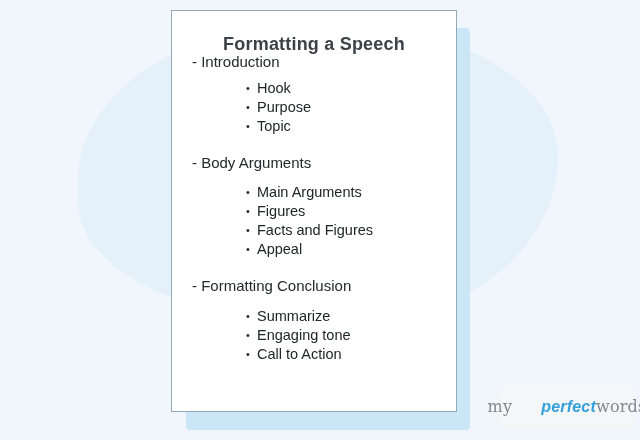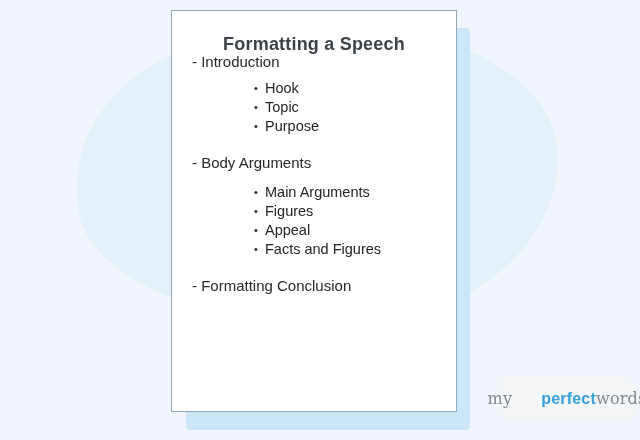--- a/index.html
+++ b/index.html
@@ -63,21 +63,21 @@
     margin-left: 20px;
     font-size: 15px;
     line-height: 16px;
     color: #26292c;
   }
   .section:nth-of-type(1) .section-heading { }
   .section:nth-of-type(2) .section-heading { margin-top: 19px; }
   .section:nth-of-type(3) .section-heading { margin-top: 19px; }
   ul.bullets {
     list-style: none;
-    margin: 16px;
+    margin: 8px;
     padding: 0 0 0 66px;
   }
   .section:nth-of-type(1) ul.bullets { margin-top: 9px; }
   .section:nth-of-type(2) ul.bullets { margin-top: 12px; }
   .section:nth-of-type(3) ul.bullets { margin-top: 13px; }
   ul.bullets li {
     font-size: 14.5px;
     line-height: 19px;
     color: #222527;
     white-space: nowrap;
@@ -86,38 +86,39 @@
     display: inline-block;
     width: 11px;
     font-size: 11px;
     vertical-align: 1px;
     color: #222527;
   }
   
   .logo-pill {
     position: absolute;
     left: 498px;
-    top: 376px;
+    top: 384px;
     width: 138px;
     height: 45px;
     background: #f4f6f7;
     border-radius: 10px;
     display: flex;
     align-items: center;
     justify-content: center;
     white-space: nowrap;
   }
   .logo-my, .logo-words {
     font-family: "DejaVu Serif", serif;
     font-size: 16px;
     color: var(--logo-gray, #83888f);
     letter-spacing: 0.2px;
   }
   .logo-perfect {
     font-family: "Liberation Sans", sans-serif;
+    font-style: italic;
     font-weight: bold;
     font-size: 16px;
     color: var(--logo-accent, #35a0dc);
     letter-spacing: 0.2px;
     margin-left: 29px;
   }
 </style>
 </head>
 <body>
 
@@ -125,35 +126,40 @@
   <div class="blob"></div>
   <div class="card-shadow"></div>
 
   <div class="card">
     <h1 class="title">Formatting a Speech</h1>
     <div class="sections">
         <div class="section">
           <div class="section-heading">- Introduction</div>
           <ul class="bullets">
             <li><span class="dot">•</span><span>Hook</span></li>
+            <li><span class="dot">•</span><span>Purpose</span></li>
             <li><span class="dot">•</span><span>Topic</span></li>
-            <li><span class="dot">•</span><span>Purpose</span></li>
           </ul>
         </div>
         <div class="section">
           <div class="section-heading">- Body Arguments</div>
           <ul class="bullets">
             <li><span class="dot">•</span><span>Main Arguments</span></li>
             <li><span class="dot">•</span><span>Figures</span></li>
+            <li><span class="dot">•</span><span>Facts and Figures</span></li>
             <li><span class="dot">•</span><span>Appeal</span></li>
-            <li><span class="dot">•</span><span>Facts and Figures</span></li>
           </ul>
         </div>
         <div class="section">
           <div class="section-heading">- Formatting Conclusion</div>
+          <ul class="bullets">
+            <li><span class="dot">•</span><span>Summarize</span></li>
+            <li><span class="dot">•</span><span>Engaging tone</span></li>
+            <li><span class="dot">•</span><span>Call to Action</span></li>
+          </ul>
         </div>
       </div>
   </div>
 
   <div class="logo-pill">
     <span class="logo-my">my</span>
       <span class="logo-perfect">perfect</span>
       <span class="logo-words">words</span>
   </div>
 </div>

